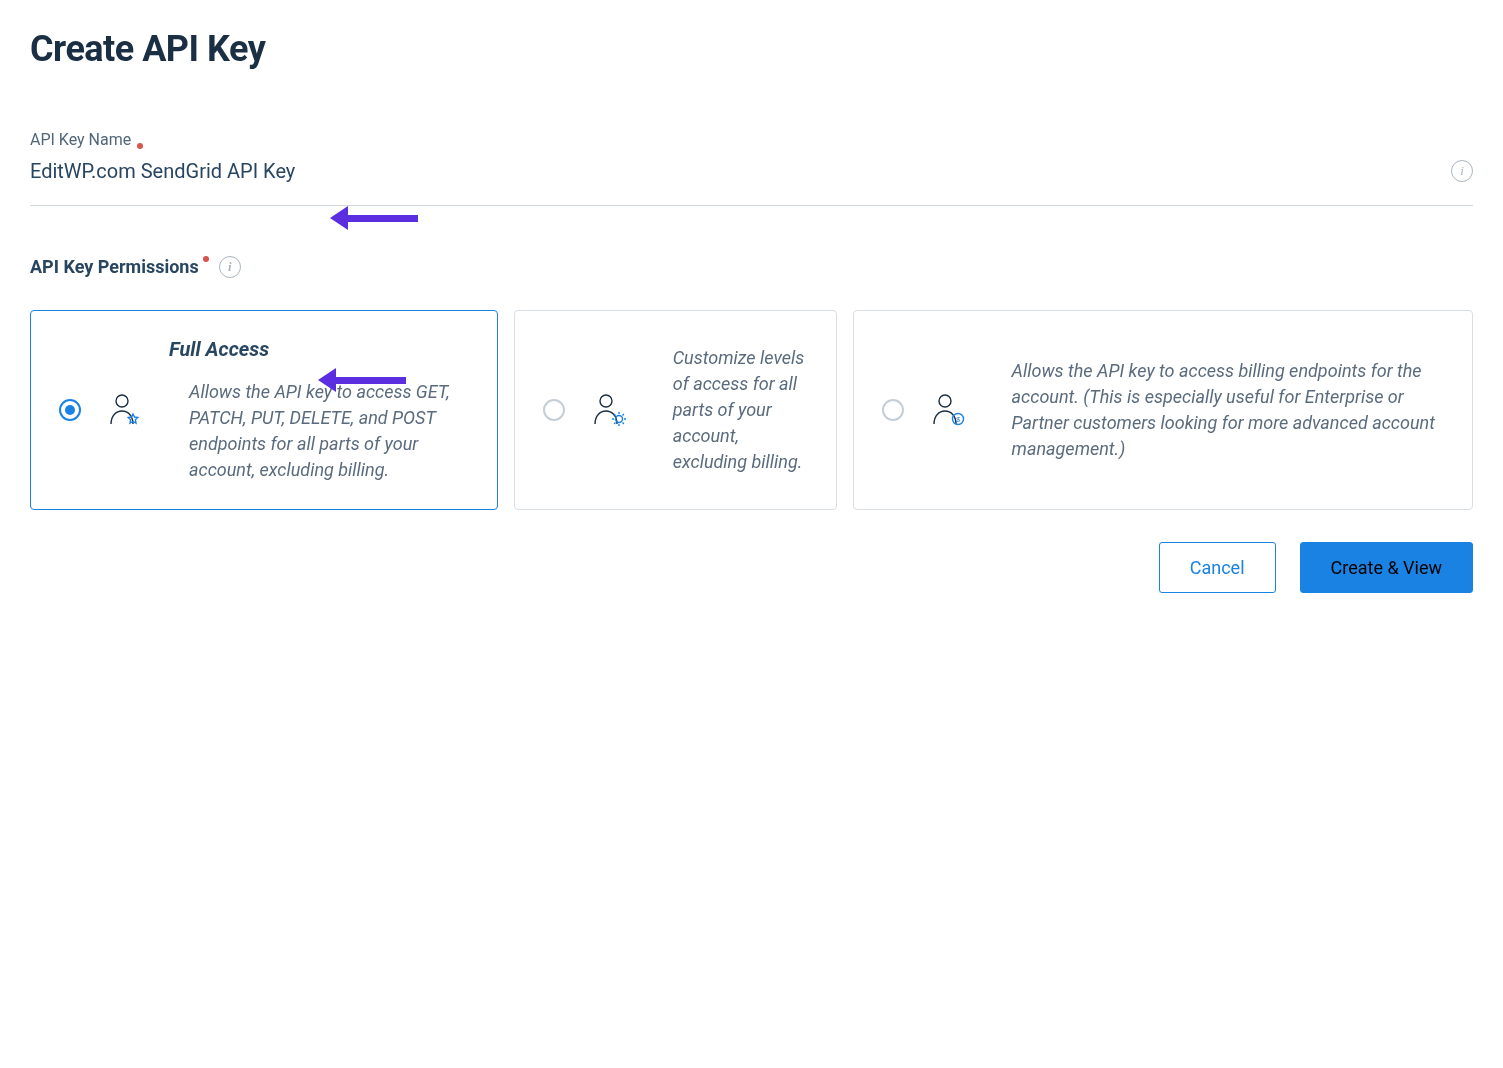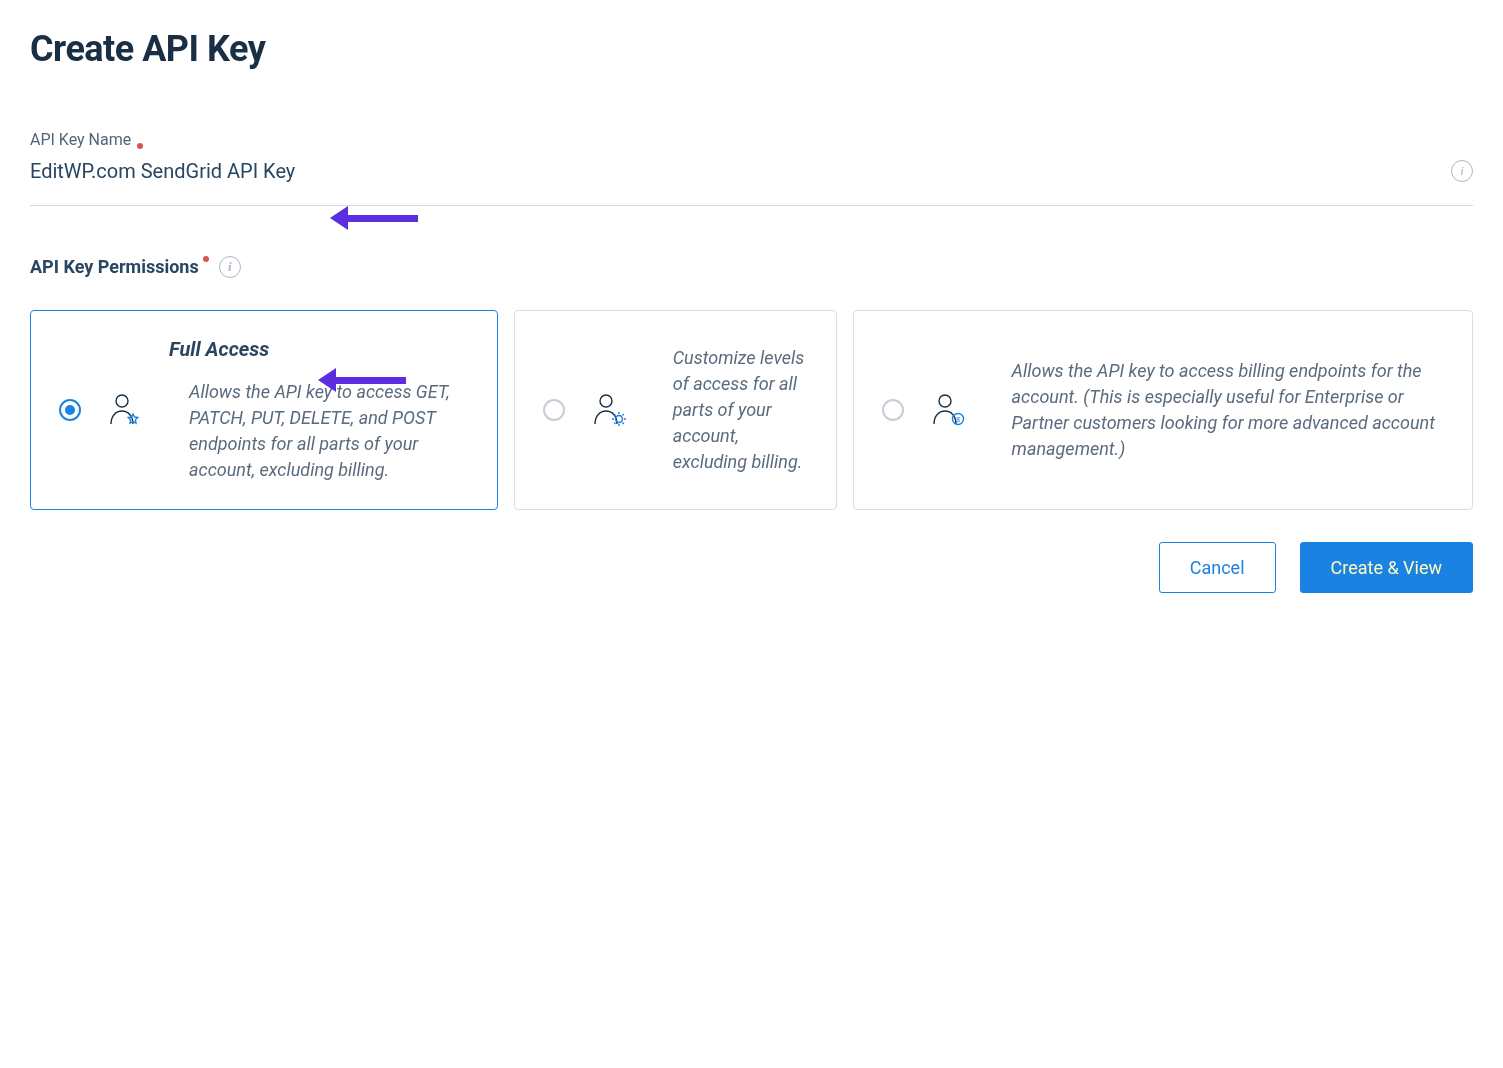--- a/index.html
+++ b/index.html
@@ -156,21 +156,21 @@
       cursor: pointer;
       font-family: inherit;
     }
     .btn-secondary {
       background: #fff;
       color: #1a82e2;
       border: 1.5px solid #1a82e2;
     }
     .btn-primary {
       background: #1a82e2;
-      color: #fef9c3;
+      color: #000000;
       border: 1.5px solid #1a82e2;
     }
     
     .arrow {
       position: absolute;
       pointer-events: none;
     }
     .arrow-horizontal {
       display: flex;
       align-items: center;

